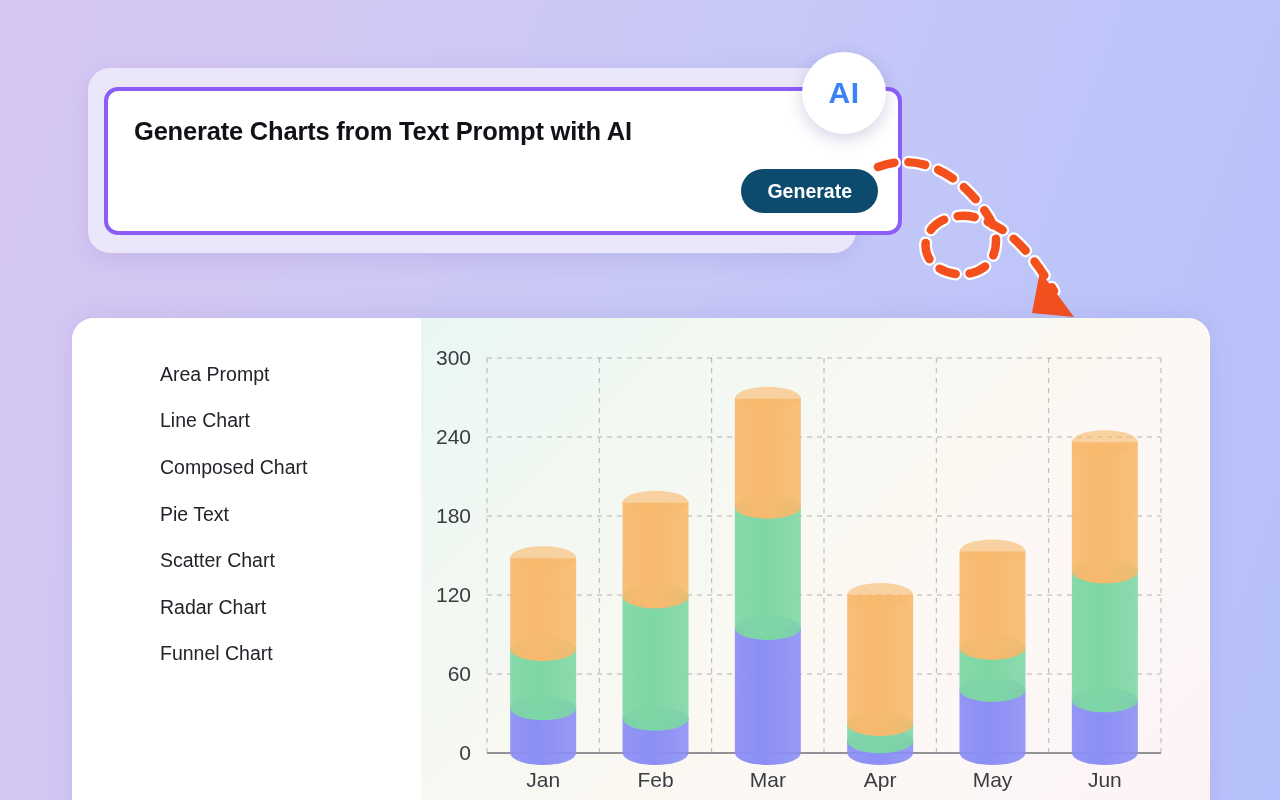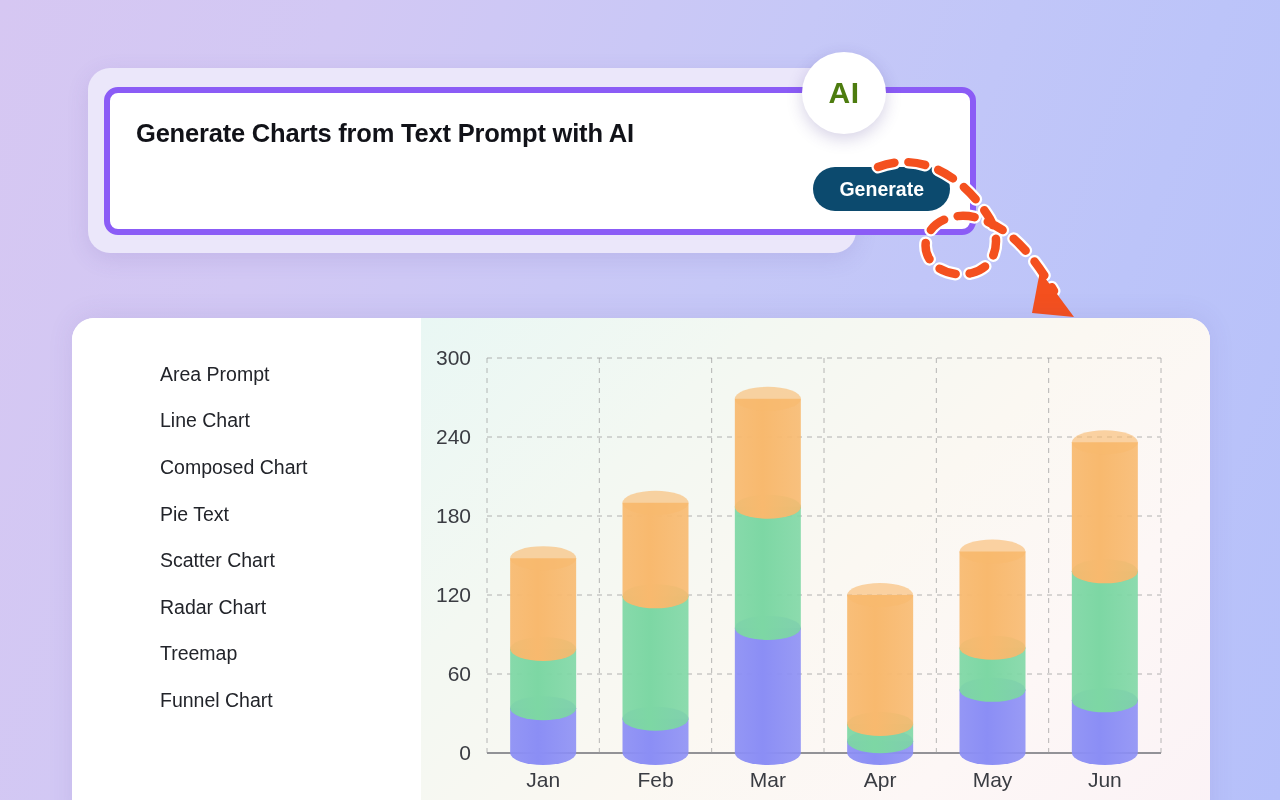--- a/index.html
+++ b/index.html
@@ -10,22 +10,22 @@
     position:relative;
   }
 
   
   #prompt-panel{
     position:absolute; left:88px; top:68px; width:768px; height:185px;
     background:#ebe7fa; border-radius:22px;
     box-shadow:0 6px 22px rgba(90,70,160,.13);
   }
   #prompt-box{
-    position:absolute; left:16px; top:19px; width:872px; height:148px;
-    background:#ffffff; border:6px solid #8b5cf6; border-radius:14px;
+    position:absolute; left:16px; top:19px; width:798px; height:148px;
+    background:#ffffff; border:4px solid #8b5cf6; border-radius:14px;
   }
   #prompt-text{
     position:absolute; left:26px; top:26px;
     font-size:25.5px; font-weight:bold; color:#111218; letter-spacing:-.2px;
     white-space:nowrap;
   }
   #generate-button{
     position:absolute; right:20px; bottom:18px;
     background:#0c4a6e; color:#fff; border:none; border-radius:999px;
     padding:0 26px; height:44px; line-height:44px;
@@ -34,21 +34,21 @@
   }
 
   
   #ai-badge{
     position:absolute; left:802px; top:52px; width:84px; height:82px;
     background:#fff; border-radius:50%;
     box-shadow:0 5px 16px rgba(70,50,140,.22);
     display:flex; align-items:center; justify-content:center;
   }
   #ai-badge-label{
-    color:#4d7c0f; font-size:30px; font-weight:bold; letter-spacing:.5px;
+    color:#3b82f6; font-size:30px; font-weight:bold; letter-spacing:.5px;
   }
 
   
   #arrow-annotation{ position:absolute; left:868px; top:145px; width:235px; height:185px; }
 
   
   #result-card{
     position:absolute; left:72px; top:318px; width:1138px; height:520px;
     background:#ffffff; border-radius:22px;
     box-shadow:0 -2px 26px rgba(90,70,160,.10);
@@ -112,23 +112,20 @@
         <span>Composed Chart</span>
       </div>
       <div class="chart-type-item">
         <span>Pie Text</span>
       </div>
       <div class="chart-type-item">
         <span>Scatter Chart</span>
       </div>
       <div class="chart-type-item">
         <span>Radar Chart</span>
-      </div>
-      <div class="chart-type-item">
-        <span>Treemap</span>
       </div>
       <div class="chart-type-item">
         <span>Funnel Chart</span>
       </div>
     </div>
 
   <div id="chart-panel">
     <svg id="chart-svg" width="789" height="520" viewBox="0 0 789 520">
         <defs>
           <linearGradient id="g0" x1="0" y1="0" x2="1" y2="0">

